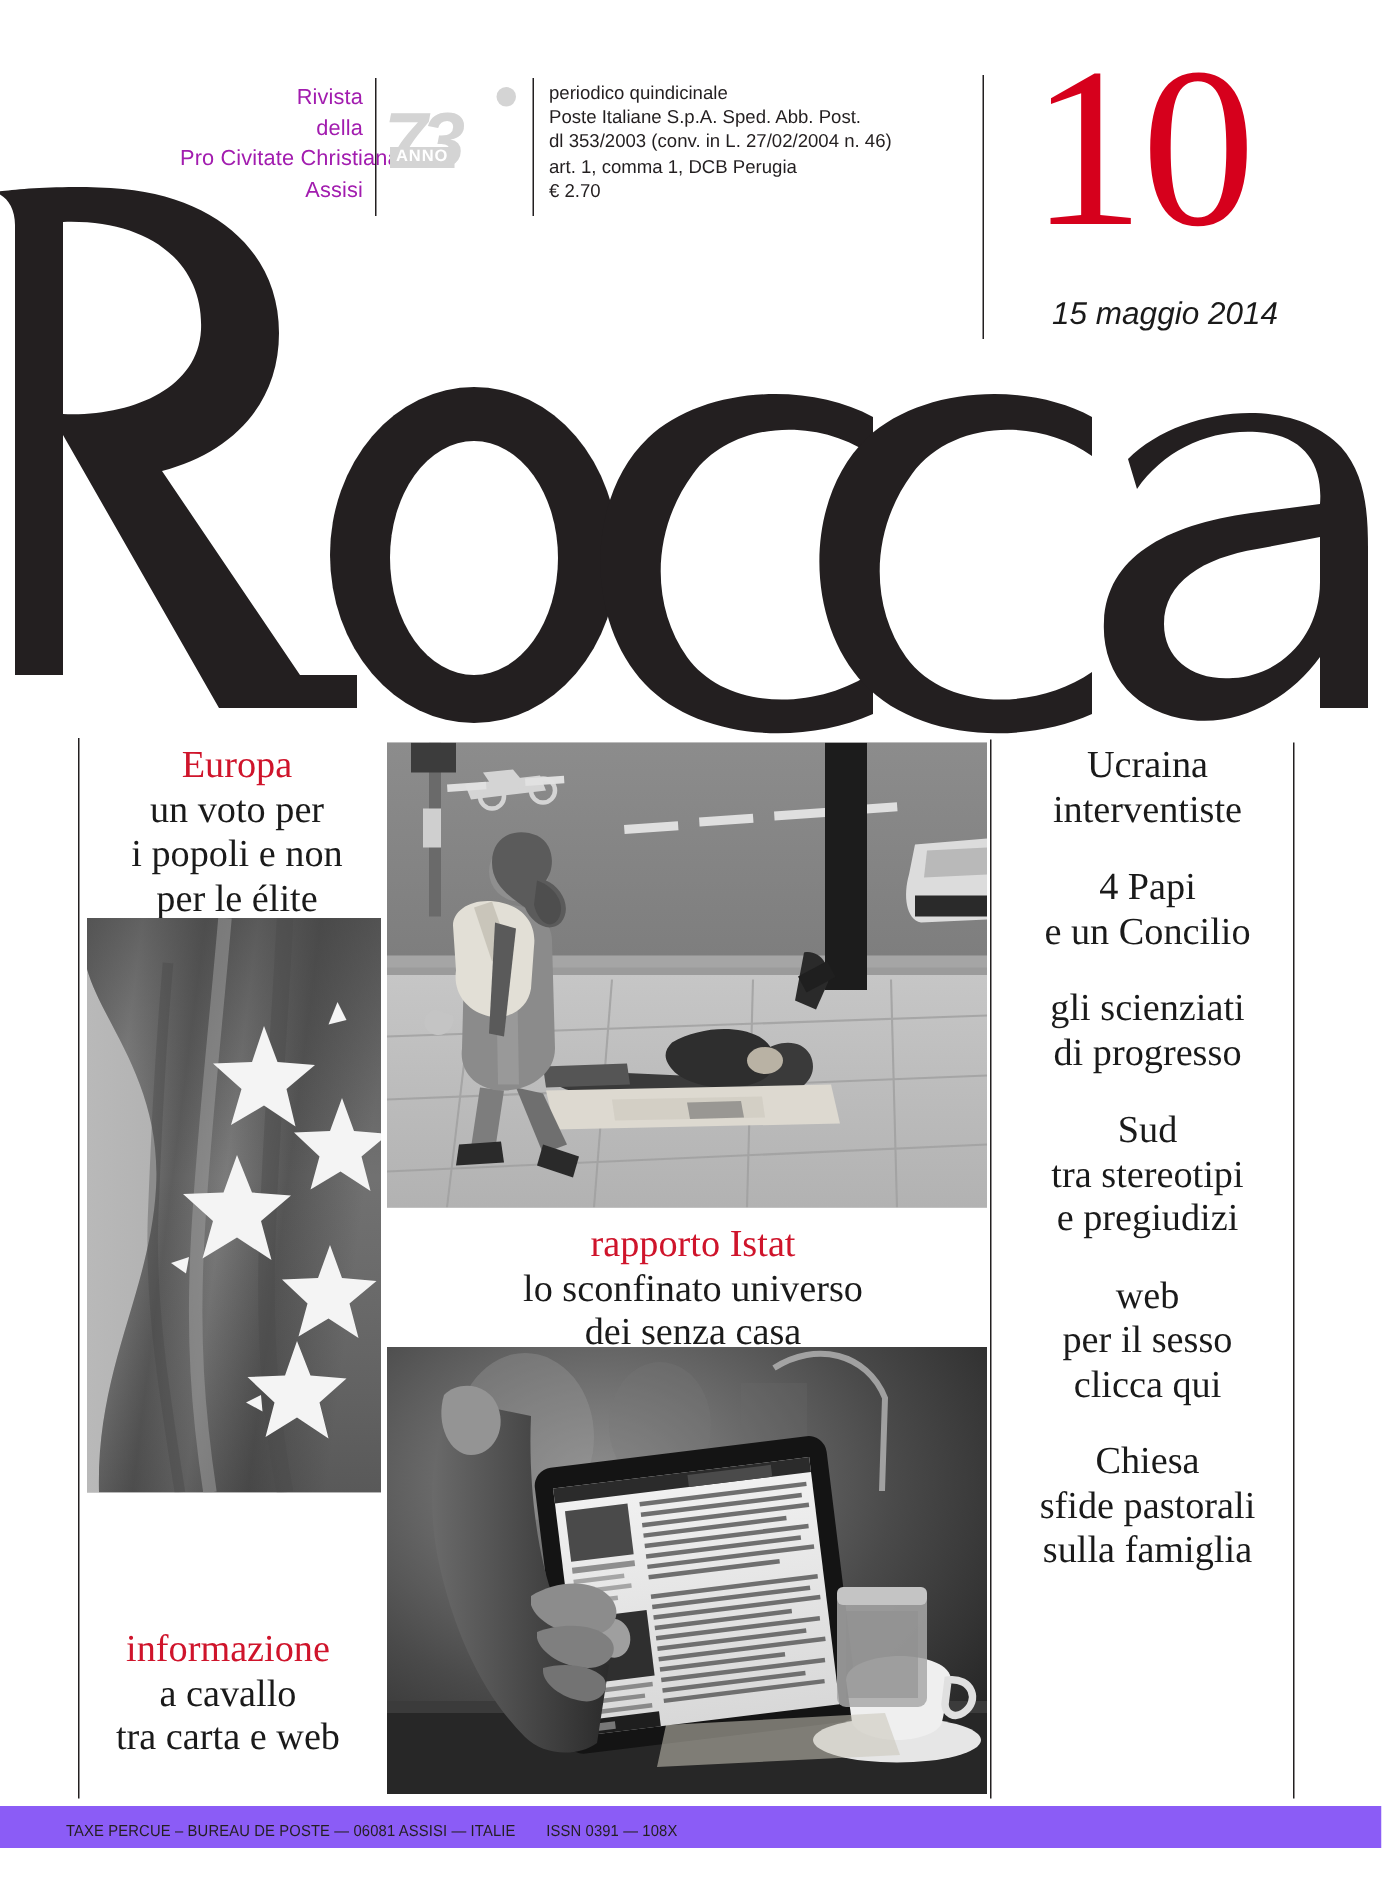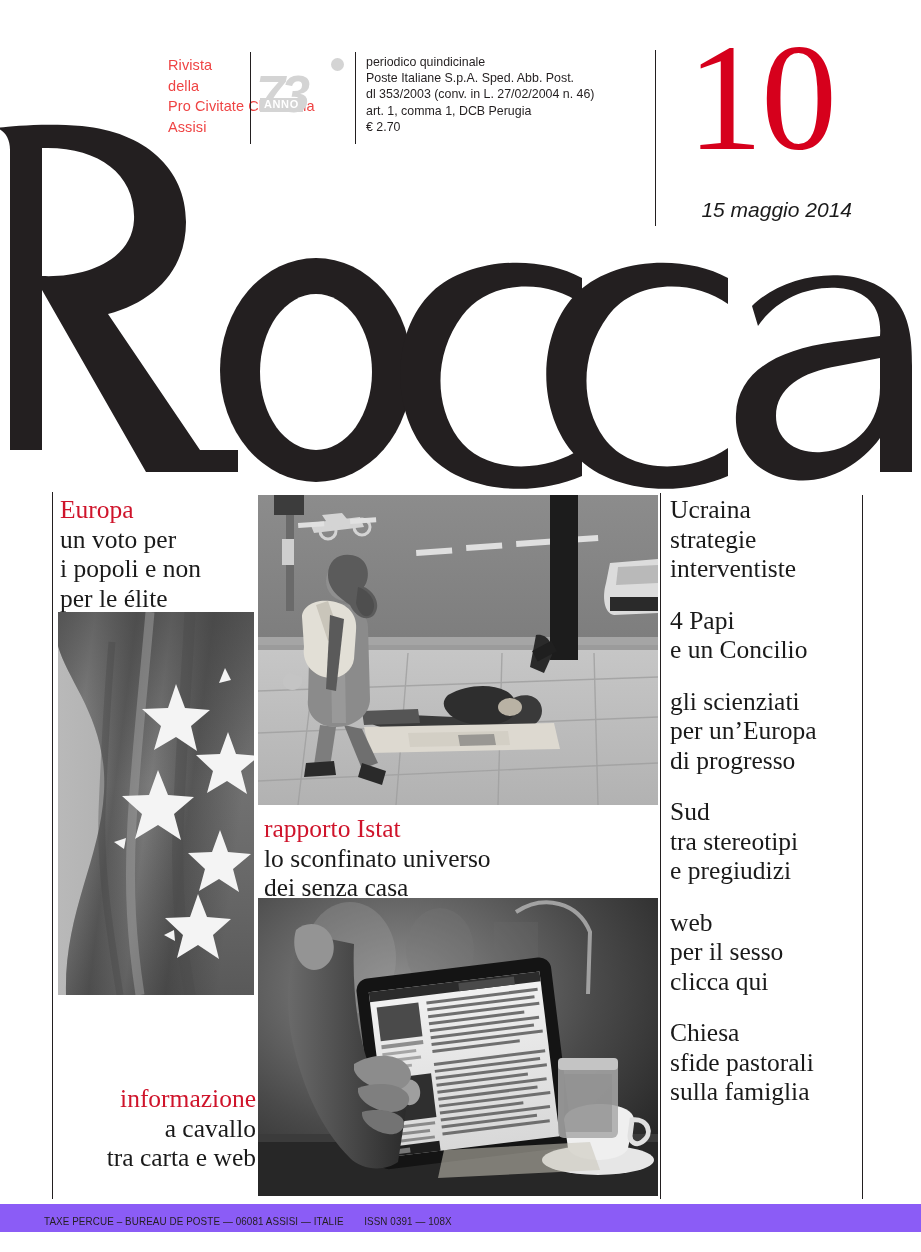--- a/index.html
+++ b/index.html
@@ -5,22 +5,22 @@
   html,body{margin:0;padding:0;background:#fff;}
   body{width:921px;height:1252px;position:relative;overflow:hidden;
        font-family:"Liberation Serif",serif;-webkit-font-smoothing:antialiased;}
 
   .page{position:absolute;inset:0;background:#ffffff;}
 
   
   .hdr{position:absolute;left:0;top:0;width:921px;height:230px;}
 
   .hdr-rivista{position:absolute;left:120px;top:55px;width:122px;
-      text-align:left;font-family:"Liberation Sans",sans-serif;
-      font-size:14.5px;line-height:20.5px;color:#ef4444;letter-spacing:.1px;margin-left:48px;}
+      text-align:right;font-family:"Liberation Sans",sans-serif;
+      font-size:14.5px;line-height:20.5px;color:#a21caf;letter-spacing:.1px;}
   .hdr-rivista div{white-space:nowrap;}
 
   .rule{position:absolute;background:#231f20;width:1px;}
   .rule-a{left:250px;top:52px;height:92px;}
   .rule-b{left:355px;top:52px;height:92px;}
   .rule-c{left:655px;top:50px;height:176px;}
   .rule-d{left:862px;top:495px;height:704px;}
   .rule-e{left:52px;top:492px;height:707px;}
   .rule-f{left:660px;top:493px;height:706px;}
 
@@ -54,21 +54,21 @@
   .mast svg{display:block;}
 
   
   .content{position:absolute;left:0;top:492px;width:921px;height:707px;}
 
   
   .col-left{position:absolute;left:60px;top:3px;width:196px;}
   .hl{font-family:"Liberation Serif",serif;color:#1a1a1a;
       font-size:25.5px;line-height:29.5px;}
   .hl .kicker{color:#cf142b;display:block;}
-  .hl span{display:block;}
+  .hl span{display:block;text-align:center;}
 
   .photo{position:absolute;background:#9a9a9a;overflow:hidden;}
   .photo svg{display:block;}
 
   .flagphoto{left:58px;top:120px;width:196px;height:383px;}
   .streetphoto{left:258px;top:3px;width:400px;height:310px;}
   .tabletphoto{left:258px;top:406px;width:400px;height:298px;}
 
   .col-left-bottom{position:absolute;left:48px;top:592px;width:208px;
       text-align:right;}
@@ -420,30 +420,28 @@
 
     <div class="col-left-bottom hl">
       <span class="kicker">informazione</span>
       <span>a cavallo</span>
       <span>tra carta e web</span>
     </div>
 
     <div class="col-right">
       <div class="rblock hl">
         <span>Ucraina</span>
-        <span>strategie</span>
         <span>interventiste</span>
       </div>
       <div class="rblock hl">
         <span>4 Papi</span>
         <span>e un Concilio</span>
       </div>
       <div class="rblock hl">
         <span>gli scienziati</span>
-        <span>per un’Europa</span>
         <span>di progresso</span>
       </div>
       <div class="rblock hl">
         <span>Sud</span>
         <span>tra stereotipi</span>
         <span>e pregiudizi</span>
       </div>
       <div class="rblock hl">
         <span>web</span>
         <span>per il sesso</span>

